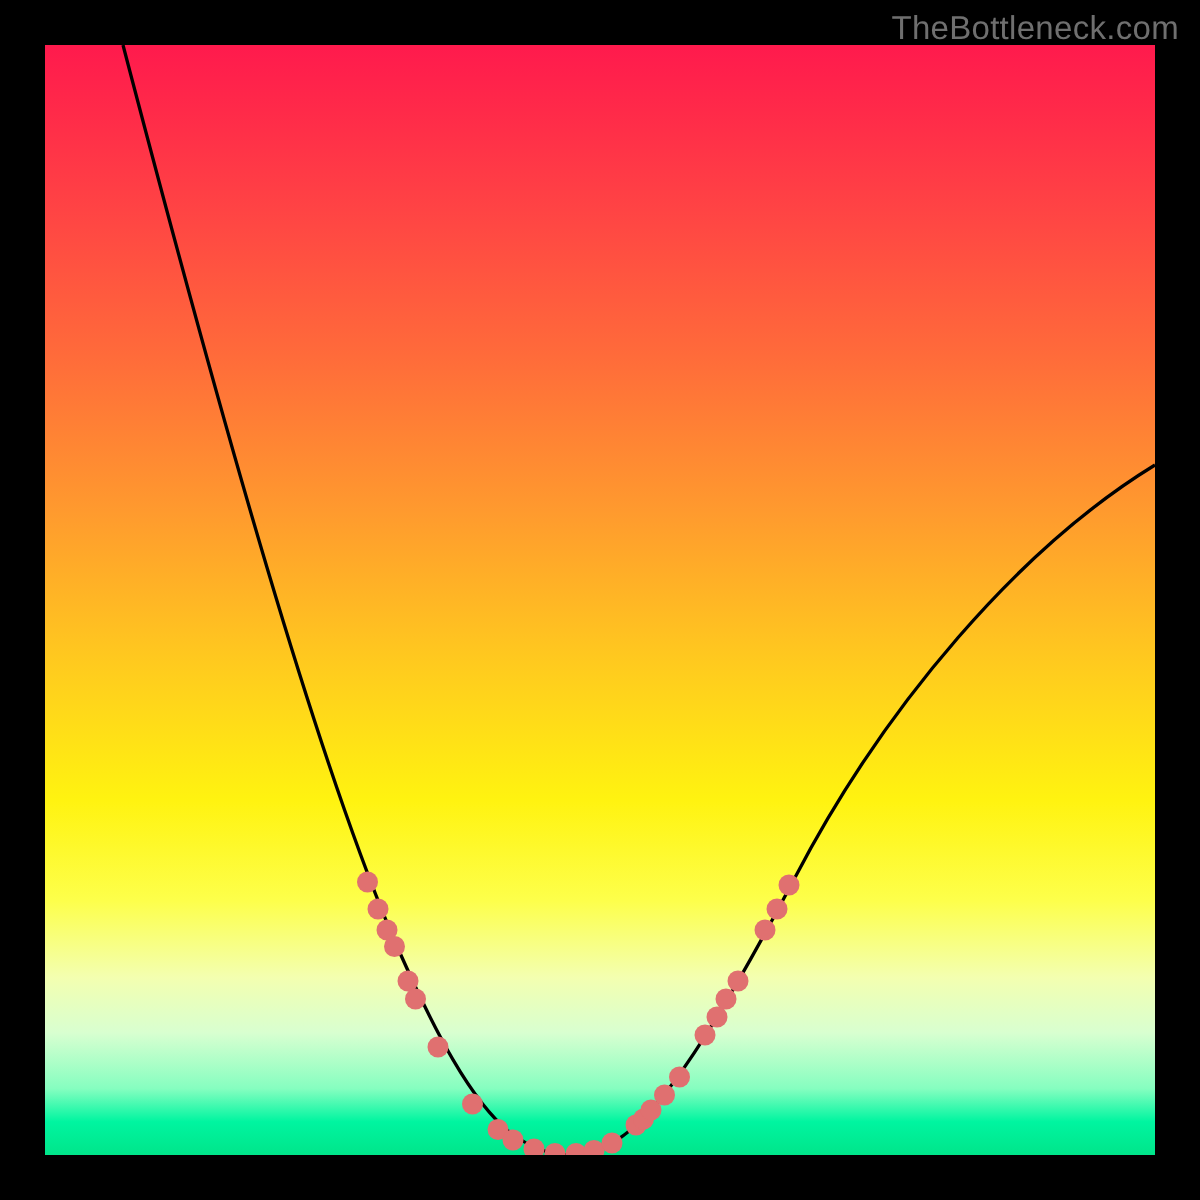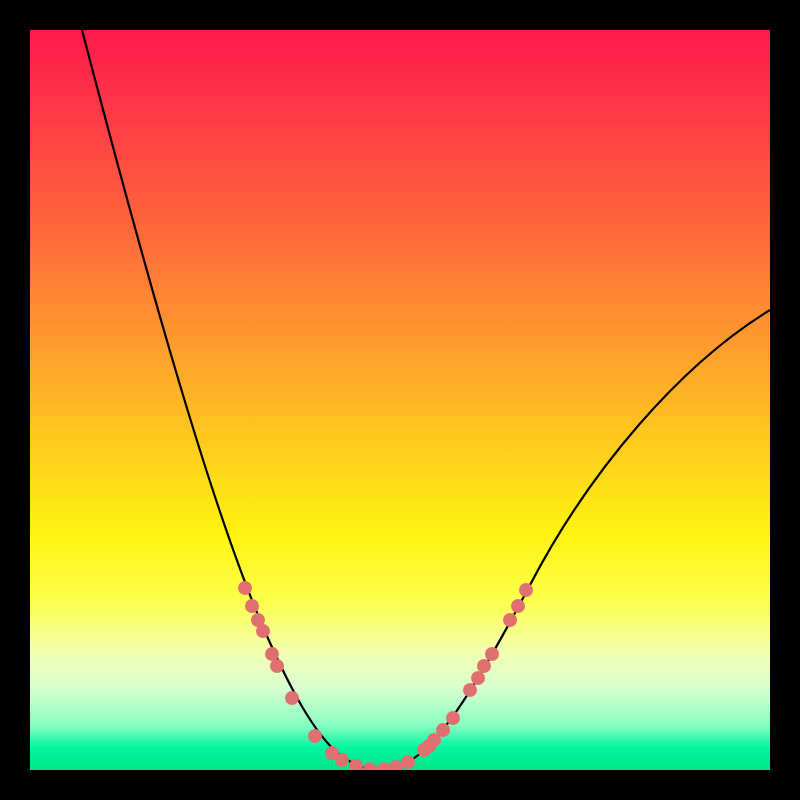--- a/index.html
+++ b/index.html
@@ -56,20 +56,21 @@
     left: 0;
     top: 0;
     width: 740px;
     height: 740px;
   }
 </style>
 </head>
 <body>
 
 <div class="frame">
+  <div class="watermark">TheBottleneck.com</div>
 
   <div class="plot">
     <svg class="curve" viewBox="0 0 740 740" preserveAspectRatio="none">
       <path fill="none" stroke="#000000" stroke-width="2.2" d="M 52 0 C 120 260, 180 470, 230 590 C 260 660, 285 705, 310 725 C 322 734, 335 740, 350 740 C 365 740, 378 734, 392 722 C 420 698, 455 640, 500 555 C 560 440, 650 335, 740 280"></path>
       <g id="marker-group">
           <circle cx="215" cy="558" r="7" fill="#e07070" stroke="#e07070" stroke-width="0"></circle>
           <circle cx="222" cy="576" r="7" fill="#e07070" stroke="#e07070" stroke-width="0"></circle>
           <circle cx="228" cy="590" r="7" fill="#e07070" stroke="#e07070" stroke-width="0"></circle>
           <circle cx="233" cy="601" r="7" fill="#e07070" stroke="#e07070" stroke-width="0"></circle>
           <circle cx="242" cy="624" r="7" fill="#e07070" stroke="#e07070" stroke-width="0"></circle>

